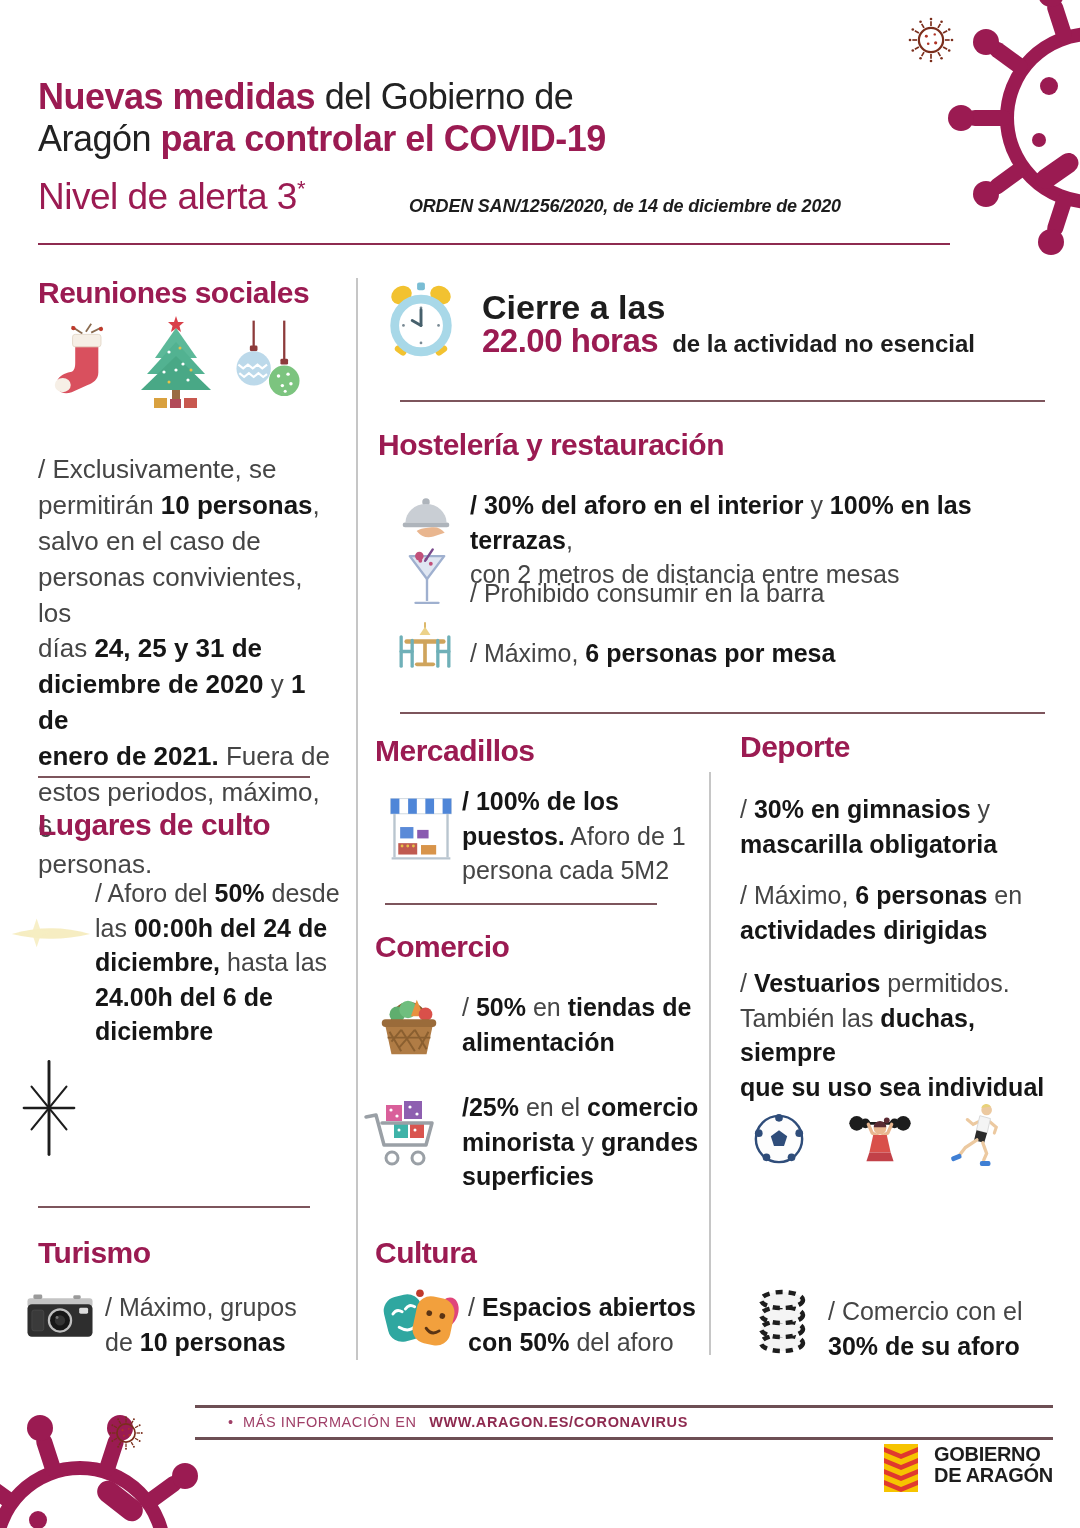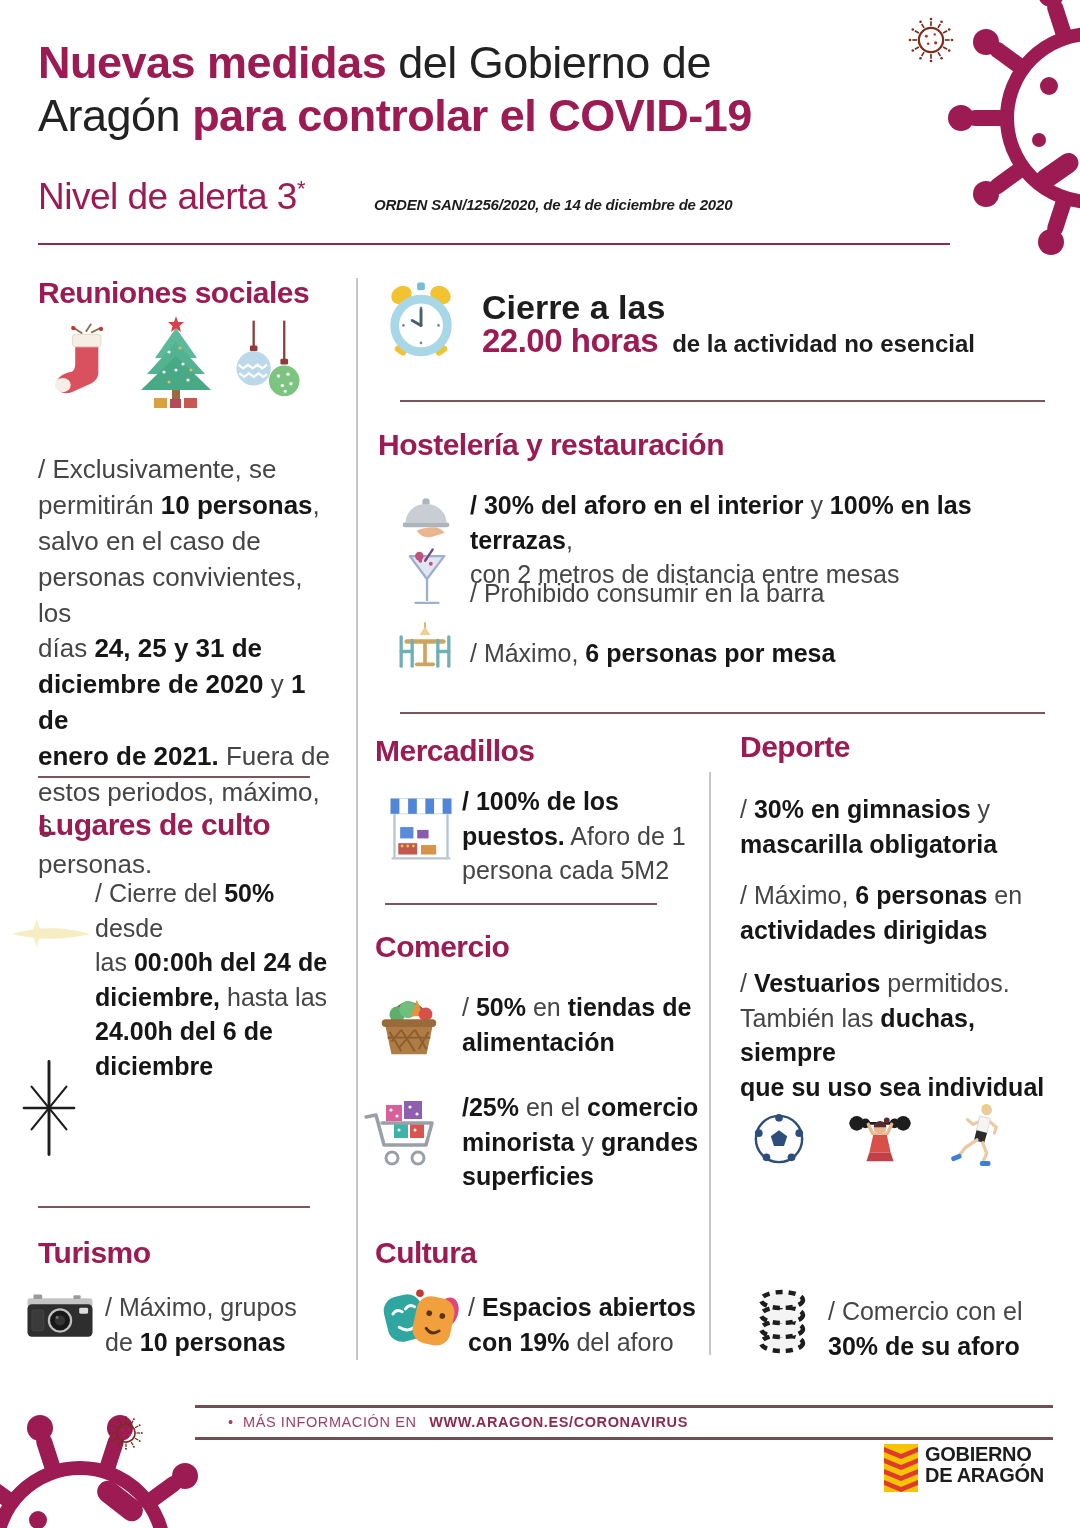--- a/index.html
+++ b/index.html
@@ -1,43 +1,43 @@
 <!DOCTYPE html>
 <html><head>
 <meta charset="utf-8">
 <style>
   html,body{margin:0;padding:0;background:#e8e8e8;}
   #page{position:relative;width:1080px;height:1528px;background:#ffffff;overflow:hidden;
         font-family:"Liberation Sans","DejaVu Sans",sans-serif;color:#3a3a3a;}
   .abs{position:absolute;}
   
-  .h-title{font-size:45px;line-height:1.18;font-weight:400;color:#222;letter-spacing:-0.5px;}
+  .h-title{font-size:36px;line-height:1.18;font-weight:400;color:#222;letter-spacing:-0.5px;margin-top:40px;}
   .h-title .acc{color:#9b1b52;font-weight:800;}
   .alert{font-size:37px;color:#9b1b52;font-weight:400;letter-spacing:-0.5px;}
   .alert sup{font-size:22px;}
-  .order{font-size:15px;font-style:italic;font-weight:700;color:#1d1d1d;letter-spacing:-0.2px;}
+  .order{font-size:18px;font-style:italic;font-weight:700;color:#1d1d1d;letter-spacing:-0.2px;margin-left:35px;}
   .sec-title{font-size:30px;font-weight:800;color:#9b1b52;letter-spacing:-0.5px;}
   
   .txt{font-size:25px;line-height:1.38;white-space:pre-line;color:#454545;}
   .txt span.b{font-weight:700;color:#161616;}
   .par{font-size:26px;}
   
   .rule{background:#7d555c;height:2px;}
   .rule-header{background:#8e2b50;height:2px;}
   .vrule{width:1.5px;background:#c6c6c6;}
   
   .cl-prefix{font-size:34px;font-weight:700;color:#1d1d1d;}
   .cl-line{display:flex;align-items:baseline;gap:14px;}
   .cl-time{font-size:33px;font-weight:800;color:#9b1b52;letter-spacing:-0.5px;}
   .cl-suffix{font-size:24px;font-weight:700;color:#1d1d1d;}
   
   .f-rule{background:#6d4f54;height:3px;}
   .f-info{font-size:14.5px;letter-spacing:0.6px;color:#a04068;font-weight:500;}
   .f-info .url{font-weight:800;color:#8e2b50;margin-left:8px;}
-  .logo{display:flex;gap:7px;align-items:flex-start;}
+  .logo{display:flex;gap:16px;align-items:flex-start;}
   .logo-txt{font-size:20px;font-weight:800;color:#1d1d1d;line-height:1.05;letter-spacing:-0.3px;}
   .virus{color:#9b1b52;}
 </style>
 </head>
 <body>
 
 <div id="page">
 
   <svg width="0" height="0" style="position:absolute">
     <defs>
@@ -217,21 +217,21 @@
 estos periodos, máximo, 6
 personas.</span></div>
   <div class="abs rule" style="left:38px;top:776px;width:272px"></div>
 
   <div class="abs sec-title" style="left:38px;top:808px">Lugares de culto</div>
 
   <svg class="abs" style="left:8px;top:905px" width="86" height="54" viewBox="0 0 90 56">
     <path d="M4 30 Q45 18 86 30 Q45 40 4 30 Z" fill="#f3e7ae" opacity="0.75"></path>
     <polygon points="30,14 34,26 46,28 34,32 30,44 26,32 14,28 26,26" fill="#f6edc2" opacity="0.9"></polygon>
   </svg>
-  <div class="abs txt" style="left:95px;top:876px;width:250px"><span>/ Cierre del </span><span class="b">50%</span><span>  desde
+  <div class="abs txt" style="left:95px;top:876px;width:250px"><span>/ Aforo del </span><span class="b">50%</span><span>  desde
 las </span><span class="b">00:00h del 24 de
 diciembre,</span><span> hasta las
 </span><span class="b">24.00h del 6 de
 diciembre</span></div>
 
   <svg class="abs" style="left:18px;top:1052px" width="62" height="112" viewBox="0 0 64 104">
     <g stroke="#1d1d1d" stroke-linecap="round" fill="none">
       <line x1="32" y1="4" x2="32" y2="100" stroke-width="3"></line>
       <line x1="6" y1="52" x2="58" y2="52" stroke-width="2.4"></line>
       <line x1="14" y1="30" x2="50" y2="74" stroke-width="2.2"></line>
@@ -459,21 +459,21 @@
     <ellipse cx="73" cy="32" rx="11" ry="16" fill="#e0457b" transform="rotate(18 73 32)"></ellipse>
     <g transform="rotate(12 58 42)">
       <rect x="38" y="16" width="40" height="50" rx="15" fill="#f2a03d"></rect>
       <circle cx="52" cy="34" r="3" fill="#5a3414"></circle>
         <circle cx="66" cy="34" r="3" fill="#5a3414"></circle>
       <path d="M52 50 q7 7 14 0" stroke="#5a3414" stroke-width="3" fill="none" stroke-linecap="round"></path>
     </g>
     <circle cx="44" cy="12" r="4" fill="#c0392b"></circle>
   </svg>
   <div class="abs txt" style="left:468px;top:1290px;width:280px"><span>/ </span><span class="b">Espacios abiertos
-con 19%</span><span> del aforo</span></div>
+con 50%</span><span> del aforo</span></div>
 
   <svg class="abs" style="left:752px;top:1286px" width="60" height="74" viewBox="0 0 60 72">
     <g fill="#f4f4f4" stroke="#1d1d1d">
       <ellipse cx="30" cy="56" rx="21" ry="8" stroke-width="4.5" stroke-dasharray="7 6"></ellipse>
       <ellipse cx="30" cy="42" rx="21" ry="8" stroke-width="4.5" stroke-dasharray="7 6"></ellipse>
       <ellipse cx="30" cy="28" rx="21" ry="8" stroke-width="4.5" stroke-dasharray="7 6"></ellipse>
       <ellipse cx="30" cy="13" rx="21" ry="8" stroke-width="4.5" stroke-dasharray="7 6"></ellipse>
     </g>
   </svg>
   <div class="abs txt" style="left:828px;top:1294px;width:235px"><span>/ Comercio con el

